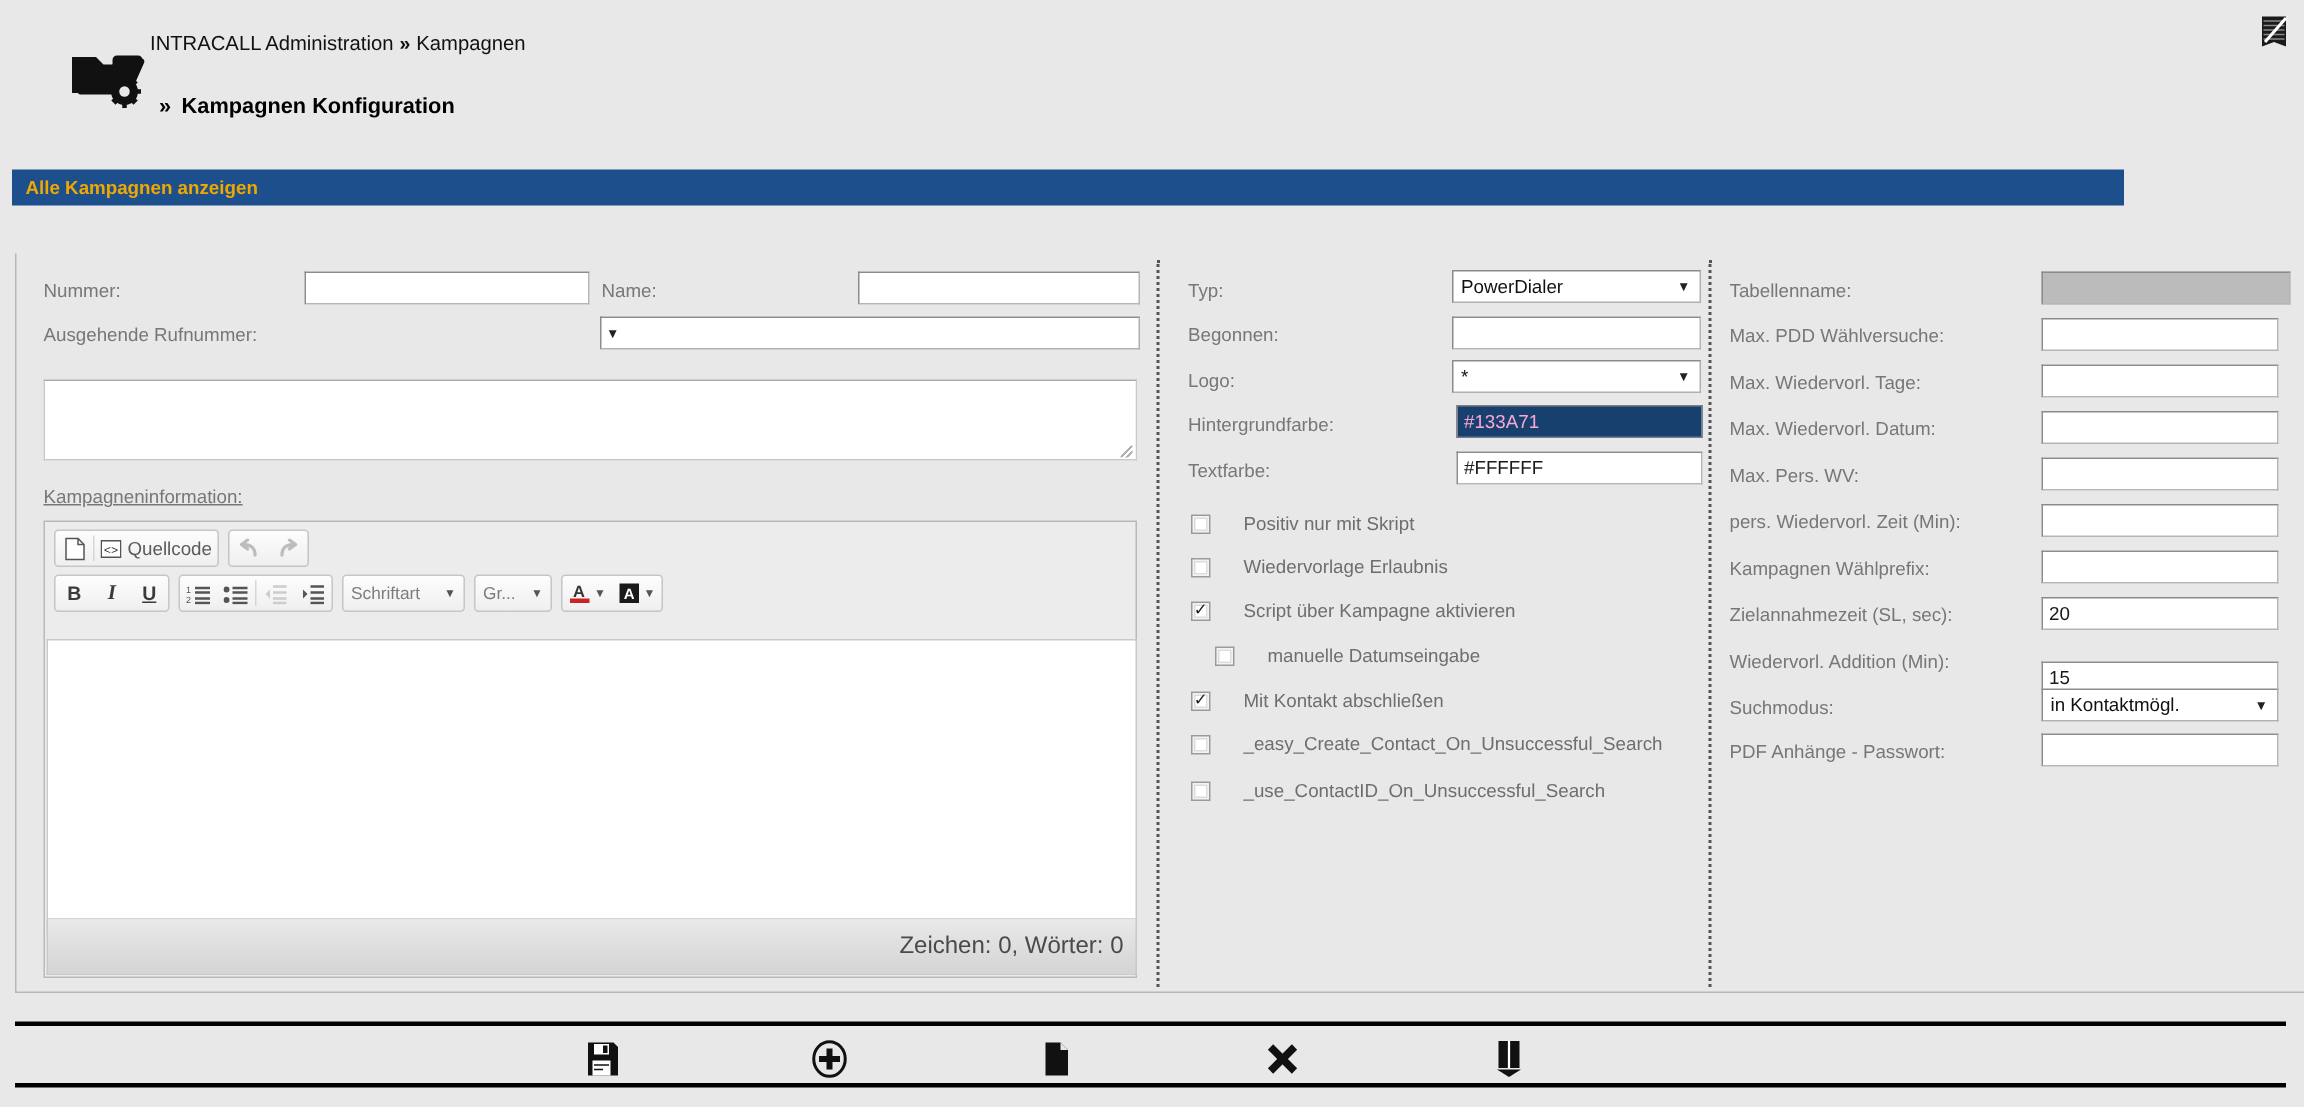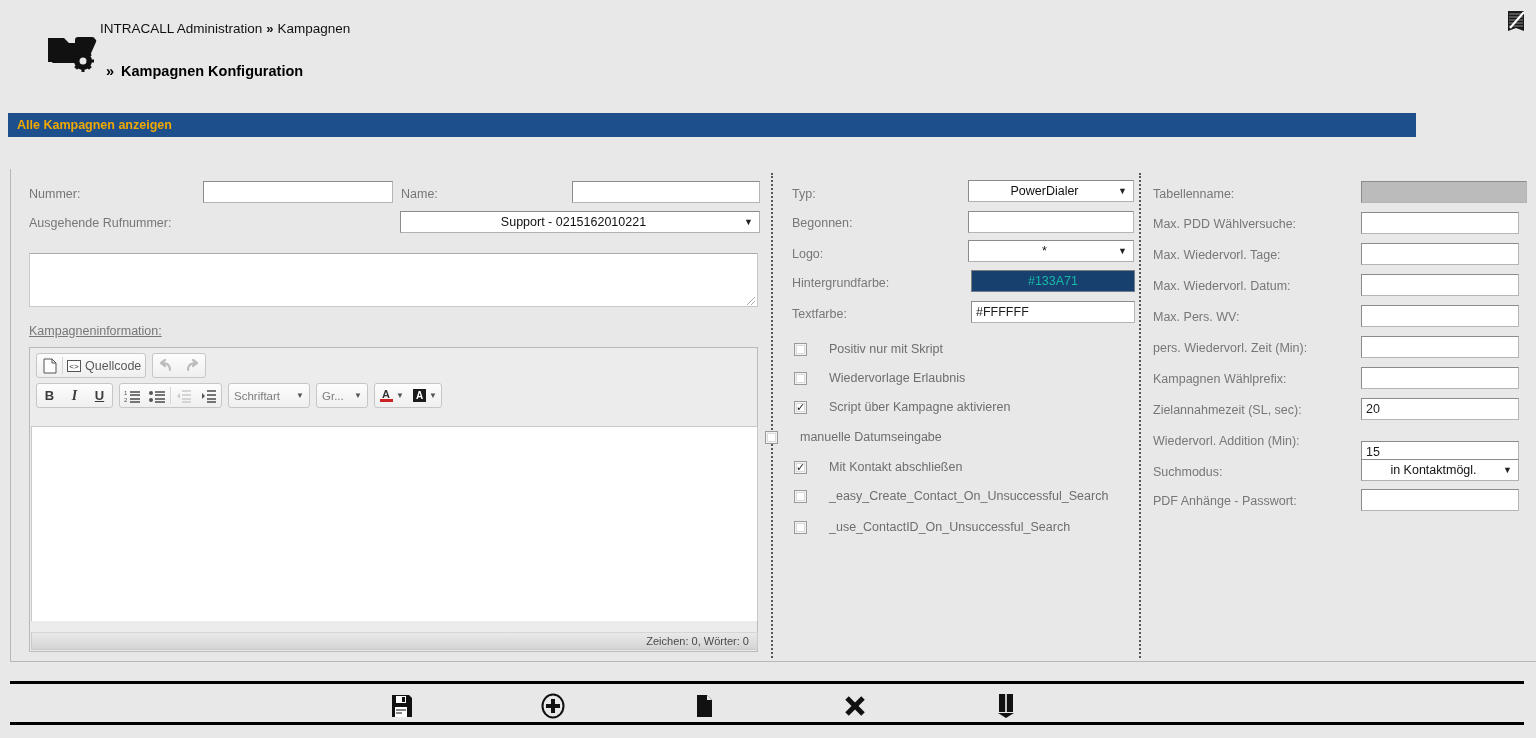--- a/index.html
+++ b/index.html
@@ -64,30 +64,30 @@
     position: absolute; font-size: 12.5px; color: #777; white-space: nowrap;
   }
   input.fi, .fakeinput {
     position: absolute; background: #fff;
     border: 1px solid #b5b5b5; border-top-color: #8b8b8b; border-left-color: #8b8b8b;
     font-family: "Liberation Sans", sans-serif; font-size: 12.5px; color: #1a1a1a;
     padding: 0 4px; outline: none; height: 22px; line-height: 20px;
   }
   input.fi.disabled, .fakeinput.disabled { background: #bbbbbb; }
   input.fi.hl {
-    background: #18406f; color: #14b8a6;
-    border: 1px solid #6e7e8e; border-top-color: #808080; border-left-color: #808080; text-align: center;
+    background: #18406f; color: #f9a8d4;
+    border: 1px solid #6e7e8e; border-top-color: #808080; border-left-color: #808080;
   }
   .sel {
     position: absolute; background: #fff;
     border: 1px solid #b0b0b0; border-top-color: #8b8b8b; border-left-color: #8b8b8b;
     height: 22px; display: flex; align-items: center;
     font-size: 12.5px; color: #111; cursor: pointer;
   }
-  .sel .txt { padding-left: 5px; flex: 1; overflow: hidden; white-space: nowrap; text-align: center; }
+  .sel .txt { padding-left: 5px; flex: 1; overflow: hidden; white-space: nowrap; }
   .sel .arrow {
     width: 18px; text-align: center; font-size: 9px; color: #222; padding-right: 3px;
   }
 
   
   .ta-box {
     position: absolute; left: 18px; top: 84px; width: 729px; height: 54px;
     background: #fff; border: 1px solid #c8c8c8; border-top-color: #aaa;
   }
   .ta-grip {
@@ -122,25 +122,25 @@
   .combo {
     display: flex; align-items: center; justify-content: space-between;
     height: 23px; padding: 0 5px; font-size: 11.5px; color: #7c7c7c; cursor: pointer;
   }
   .combo .ca { font-size: 8px; color: #555; padding-left: 8px; }
   .ed-canvas {
     position: absolute; left: 1px; top: 78px; width: 727px; height: 195px;
     background: #ffffff; border: 1px solid #c9c9c9; border-bottom: none;
   }
   .ed-status {
-    position: absolute; left: 1px; bottom: 1px; width: 727px; height: 18px;
+    position: absolute; left: 1px; bottom: 1px; width: 727px; height: 38px;
     background: linear-gradient(#e9e9e9, #d4d4d4);
     border: 1px solid #c9c9c9; border-top: 1px solid #d6d6d6;
     display: flex; align-items: center; justify-content: flex-end;
-    padding-right: 8px; font-size: 11px; color: #4a4a4a; text-align: right;
+    padding-right: 8px; font-size: 16px; color: #4a4a4a; text-align: right;
   }
 
   
   .cbrow { position: absolute; display: flex; align-items: center; }
   .cb {
     width: 13px; height: 13px; background: #f2f2f2;
     border: 1px solid #9a9a9a;
     display: flex; align-items: center; justify-content: center;
     position: relative; cursor: pointer; flex: none;
   }
@@ -226,21 +226,20 @@
     <div class="sep s2"></div>
 
     <span class="lbl" style="left:18px; top:18px;">Nummer:</span>
     <input class="fi" style="left: 192px; top: 12px; width: 190px;" value="">
 
     <span class="lbl" style="left:390px; top:18px;">Name:</span>
     <input class="fi" style="left: 561px; top: 12px; width: 188px;" value="">
 
     <span class="lbl" style="left:18px; top:47px;">Ausgehende Rufnummer:</span>
     <div class="sel" style="left:389px; top:42px; width:360px;">
-      <span class="txt">Support - 0215162010221</span>
       <span class="arrow">▼</span>
     </div>
 
     <div class="ta-box">
       <textarea style="width: 100%; height: 100%; border: none; outline: none; resize: none; font-family: &quot;Liberation Sans&quot;, sans-serif; font-size: 12.5px; padding: 4px;"></textarea>
       <span class="ta-grip"></span>
     </div>
 
     <span class="lbl" style="left:18px; top:155px;text-decoration:underline;">Kampagneninformation:</span>
 
@@ -408,21 +407,21 @@
       <span class="cb-label">Positiv nur mit Skript</span>
     </div>
     <div class="cbrow" style="left:783px; top:202px;">
       <span class="cb"></span>
       <span class="cb-label">Wiedervorlage Erlaubnis</span>
     </div>
     <div class="cbrow" style="left:783px; top:231px;">
       <span class="cb on"></span>
       <span class="cb-label">Script über Kampagne aktivieren</span>
     </div>
-    <div class="cbrow" style="left:738px; top:261px;padding-left:16px;">
+    <div class="cbrow" style="left:783px; top:261px;padding-left:16px;">
       <span class="cb"></span>
       <span class="cb-label">manuelle Datumseingabe</span>
     </div>
     <div class="cbrow" style="left:783px; top:291px;">
       <span class="cb on"></span>
       <span class="cb-label">Mit Kontakt abschließen</span>
     </div>
     <div class="cbrow" style="left:783px; top:320px;">
       <span class="cb"></span>
       <span class="cb-label">_easy_Create_Contact_On_Unsuccessful_Search</span>

